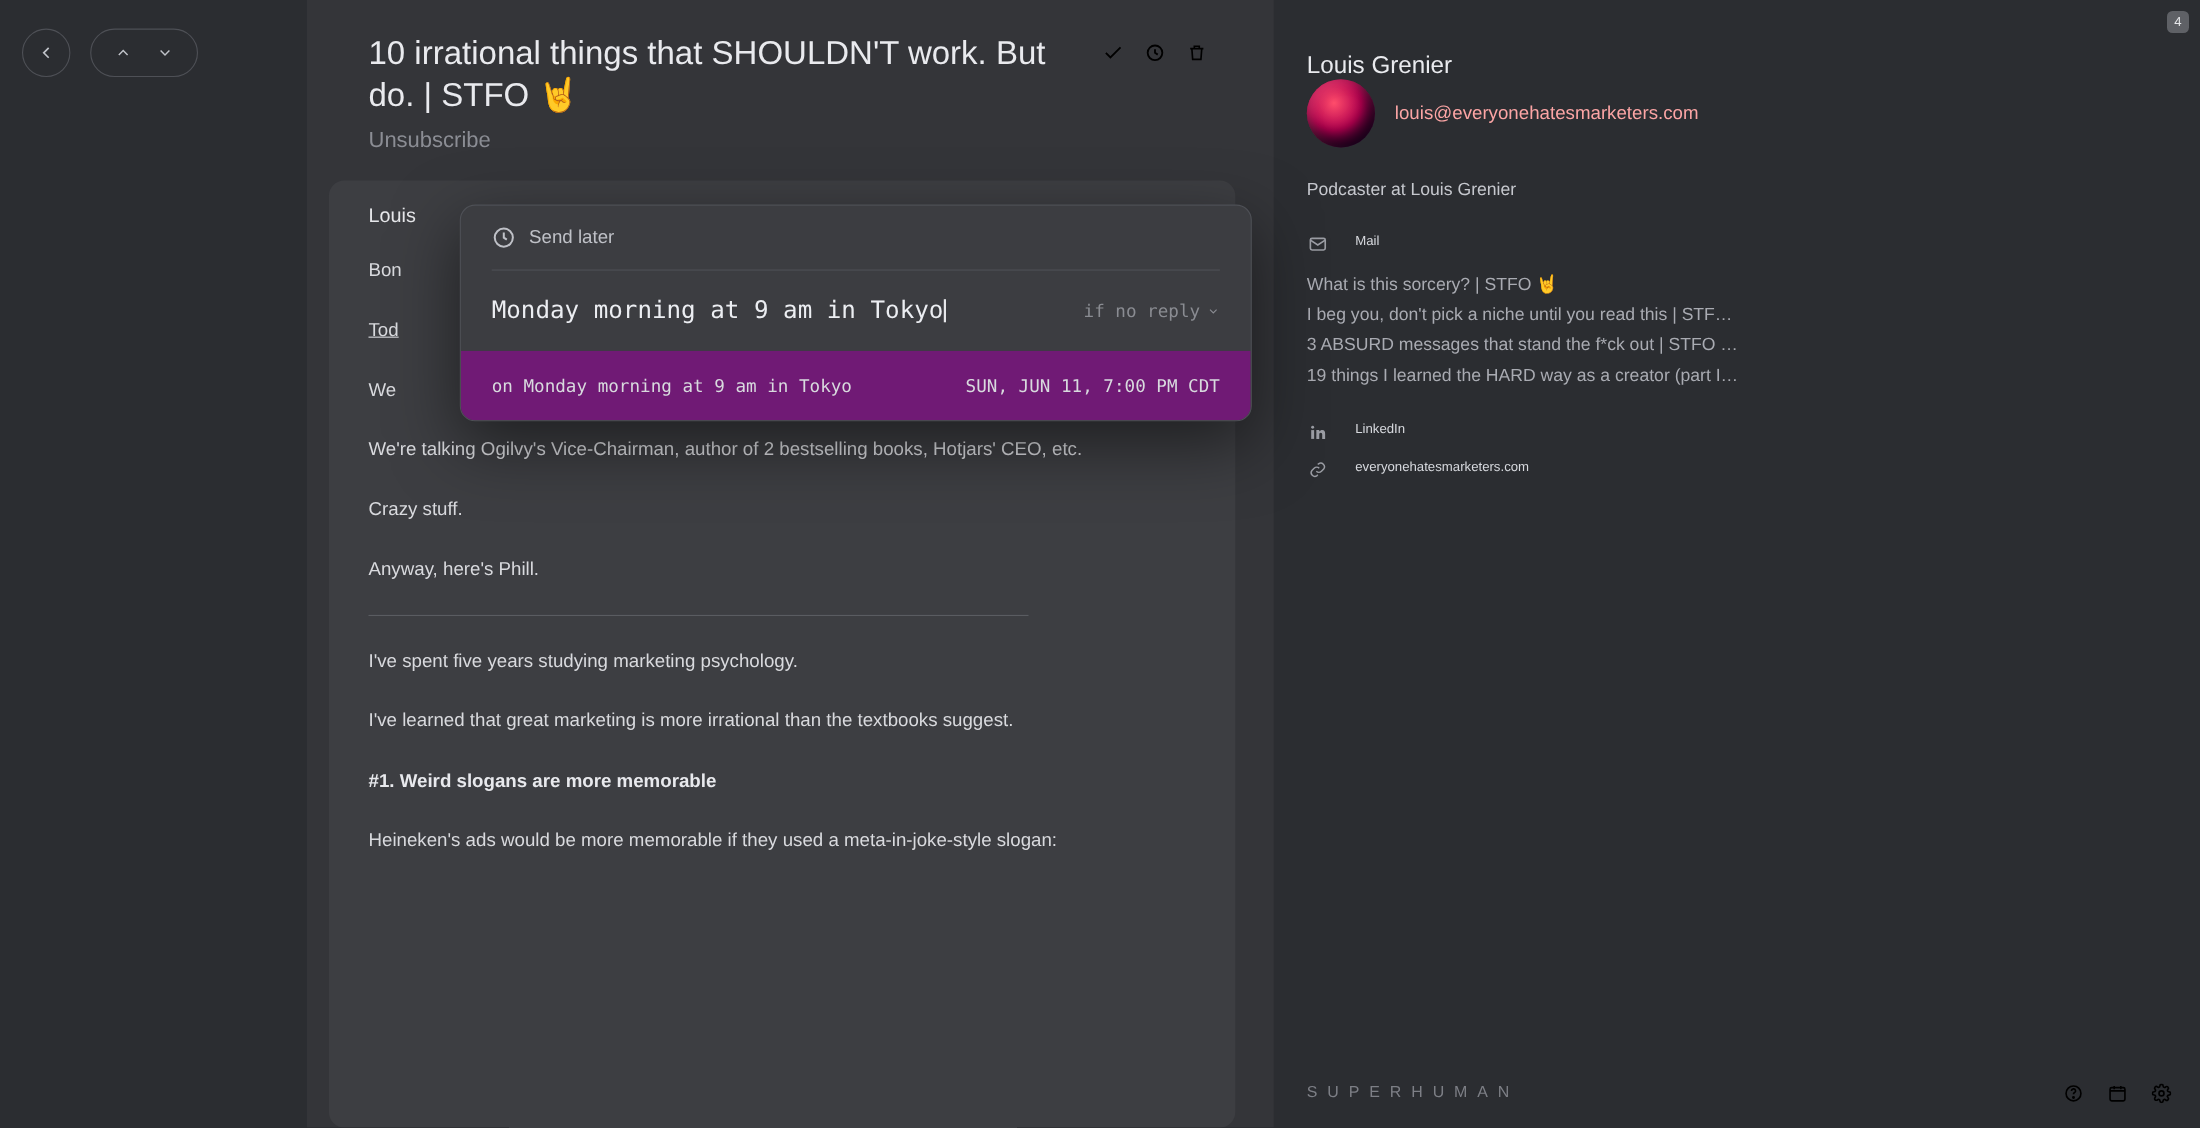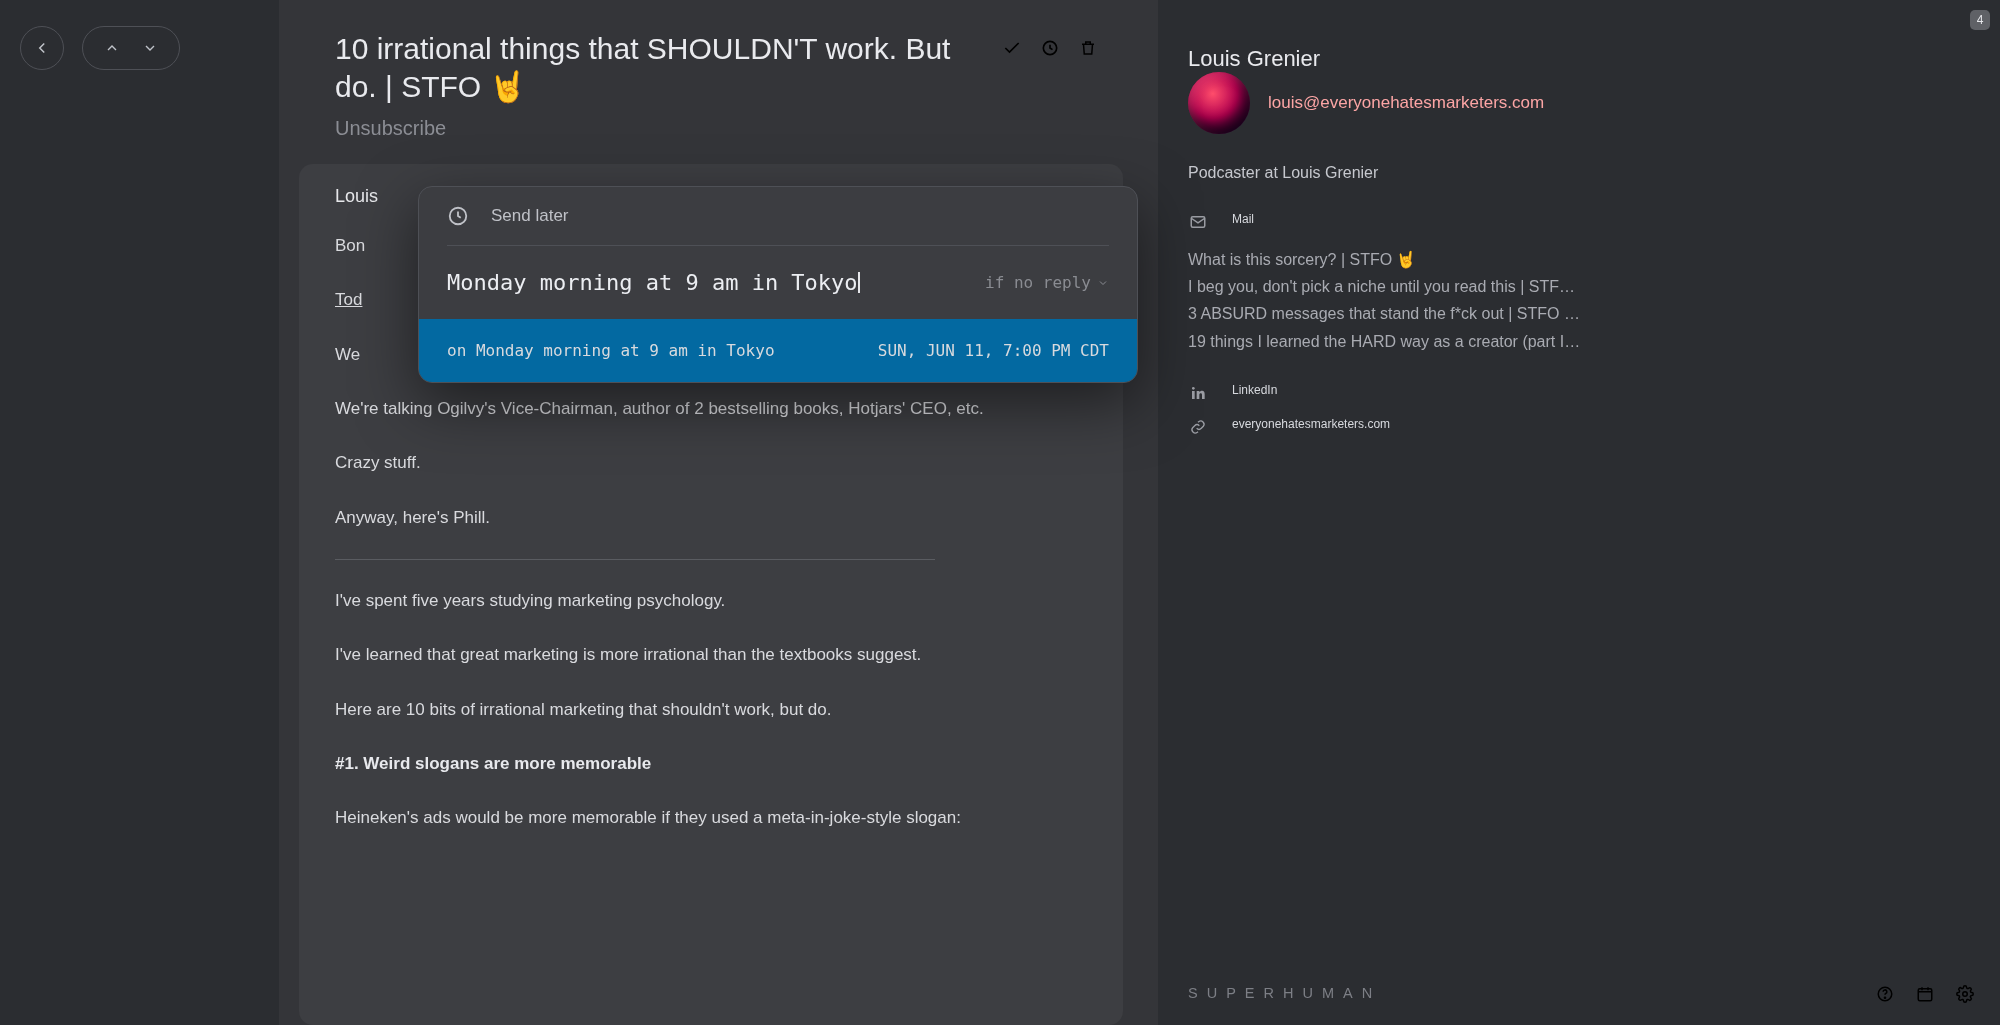--- a/index.html
+++ b/index.html
@@ -112,21 +112,21 @@
     left: 418px; top: 186px;
     width: 720px;
     background: #3c3d41;
     border: 1px solid #4e5056;
     border-radius: 14px;
     box-shadow: 0 20px 60px rgba(0,0,0,0.5);
     overflow: hidden;
     z-index: 20;
   }
   .pop-head {
-    display: flex; align-items: center; gap: 22px;
+    display: flex; align-items: center; gap: 12px;
     padding: 18px 28px;
     color: #bfc1c7;
     font-size: 17px;
   }
   .pop-div { height: 1px; background: #4e5056; margin: 0 28px; }
   .pop-input-row {
     display: flex; align-items: center; justify-content: space-between;
     padding: 24px 28px;
   }
   .pop-input {
@@ -143,21 +143,21 @@
   }
   .reply-dd {
     font-family: ui-monospace, SFMono-Regular, Menlo, Consolas, monospace;
     font-size: 16px;
     color: #8a8c92;
     display: flex; align-items: center; gap: 6px;
   }
   .pop-sugg {
     display: flex; align-items: flex-end; justify-content: space-between;
     padding: 22px 28px;
-    background: #0369a1;
+    background: #701a75;
     font-family: ui-monospace, SFMono-Regular, Menlo, Consolas, monospace;
     font-size: 16px;
     color: #d8dade;
   }
 
   
   .contact-col {
     flex: 1;
     height: 100%;
     padding: 46px 30px 0 30px;
@@ -270,21 +270,20 @@
     <div class="body-text">
       <p>Bon</p>
       <p><span class="link-u">Tod</span></p>
       <p>We</p>
       <p>We're talking Ogilvy's Vice-Chairman, author of 2 bestselling books, Hotjars' CEO, etc.</p>
       <p>Crazy stuff.</p>
       <p>Anyway, here's Phill.</p>
       <hr class="hr">
       <p>I've spent five years studying marketing psychology.</p>
       <p>I've learned that great marketing is more irrational than the textbooks suggest.</p>
-      <p>Here are 10 bits of irrational marketing that shouldn't work, but do.</p>
       <p class="bold-p">#1. Weird slogans are more memorable</p>
       <p>Heineken's ads would be more memorable if they used a meta-in-joke-style slogan:</p>
     </div>
   </div>
 </div>
 
 <div class="popover">
   <div class="pop-head">
     <svg width="22" height="22" viewBox="0 0 24 24" fill="none" stroke="currentColor" stroke-width="2">
         <circle cx="12" cy="12" r="9"></circle>

